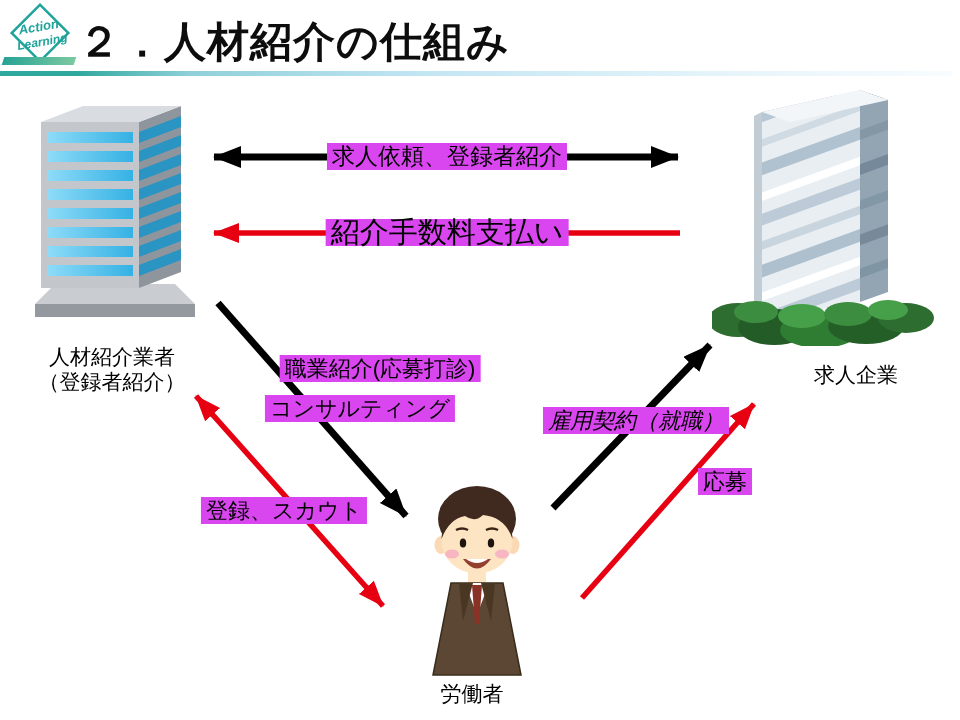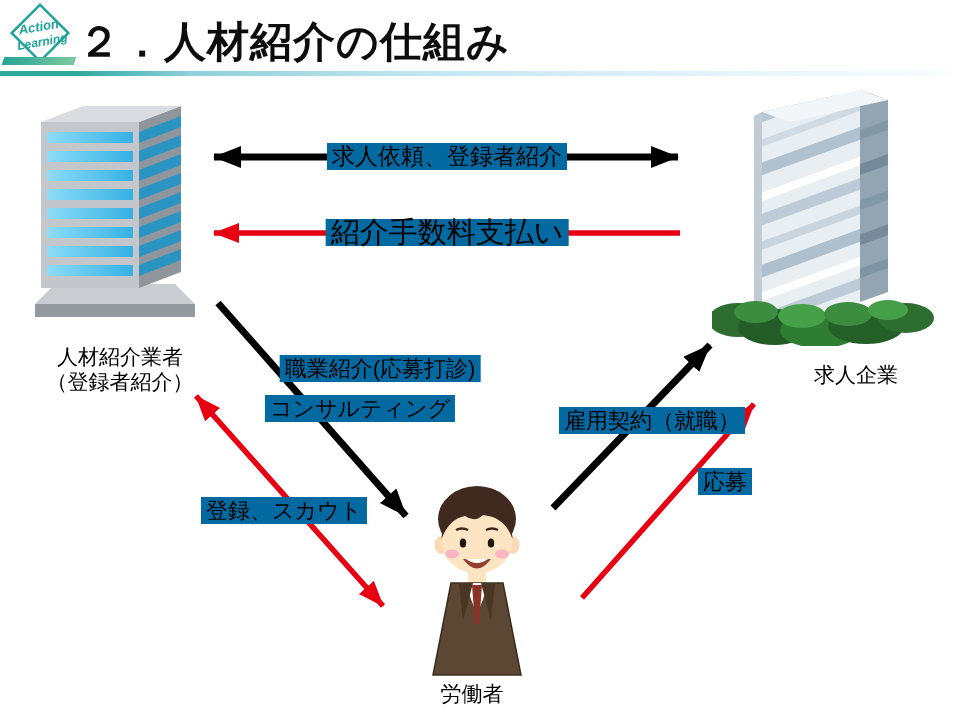--- a/index.html
+++ b/index.html
@@ -5,21 +5,21 @@
   * { margin:0; padding:0; box-sizing:border-box; }
   html,body { background:#ffffff; }
   body { font-family:"Liberation Sans","DejaVu Sans",sans-serif; }
   .slide { position:relative; width:960px; height:720px; background:#ffffff; overflow:hidden; }
   .layer { position:absolute; }
   .title { position:absolute; left:78px; top:14px; font-size:42px; font-weight:600; color:#0d0d0d; letter-spacing:1px; white-space:nowrap; }
   .rule { position:absolute; left:0; top:71px; width:952px; height:5px;
           background:linear-gradient(90deg,#2fa89e 0%,#2fa89e 8%,#8fd0da 20%,#c3e6f3 45%,#e7f5fb 78%,#f8fcfe 100%); }
   .logo-band { position:absolute; left:3px; top:57px; width:72px; height:8px;
                background:linear-gradient(90deg,#27a394,#7cc9a1); transform:skewX(-18deg); }
-  .arrow-label { position:absolute; transform:translateX(-50%); background:#0369a1; padding:0 5px;
+  .arrow-label { position:absolute; transform:translateX(-50%); background:#d946ef; padding:0 5px;
                  font-size:22px; color:#000; white-space:nowrap; line-height:27px; }
   .entity-label { position:absolute; transform:translateX(-50%); text-align:center; font-size:21px;
                   line-height:25px; color:#000; white-space:nowrap; }
 </style>
 </head>
 <body>
 
 <div class="slide">
 
   <svg class="layer" style="left:5px; top:1px;" width="70" height="66" viewBox="0 0 70 66">
@@ -149,24 +149,24 @@
     <line x1="196" y1="396" x2="383" y2="606" stroke="#e60012" stroke-width="5.5" marker-start="url(#mRed)" marker-end="url(#mRed)"></line>
     <line x1="553" y1="508" x2="710" y2="345" stroke="#000000" stroke-width="7" marker-end="url(#mBlack)"></line>
     <line x1="582" y1="598" x2="754" y2="404" stroke="#e60012" stroke-width="5.5" marker-end="url(#mRed)"></line>
   </svg>
 
   <div class="arrow-label" style="left:447px; top:143px; font-size:23px;">求人依頼、登録者紹介</div>
   <div class="arrow-label" style="left:447px; top:219px; font-size:29px;">紹介手数料支払い</div>
   <div class="arrow-label" style="left:348px; top:355px;margin-left:32px;">職業紹介(応募打診)</div>
   <div class="arrow-label" style="left:360px; top:395px;">コンサルティング</div>
   <div class="arrow-label" style="left:284px; top:497px;">登録、スカウト</div>
-  <div class="arrow-label" style="left:652px; top:407px;">雇用契約（就職）</div>
+  <div class="arrow-label" style="left:636px; top:407px;font-style:italic;">雇用契約（就職）</div>
   <div class="arrow-label" style="left:678px; top:468px;margin-left:47px;">応募</div>
 
-  <div class="entity-label" style="left:120px; top:344px;">
+  <div class="entity-label" style="left:112px; top:344px;">
     <div>人材紹介業者</div>
     <div>（登録者紹介）</div>
   </div>
   <div class="entity-label" style="left:856px; top:362px;">
     <div>求人企業</div>
   </div>
   <div class="entity-label" style="left:472px; top:681px;">労働者</div>
 
 </div>
 

